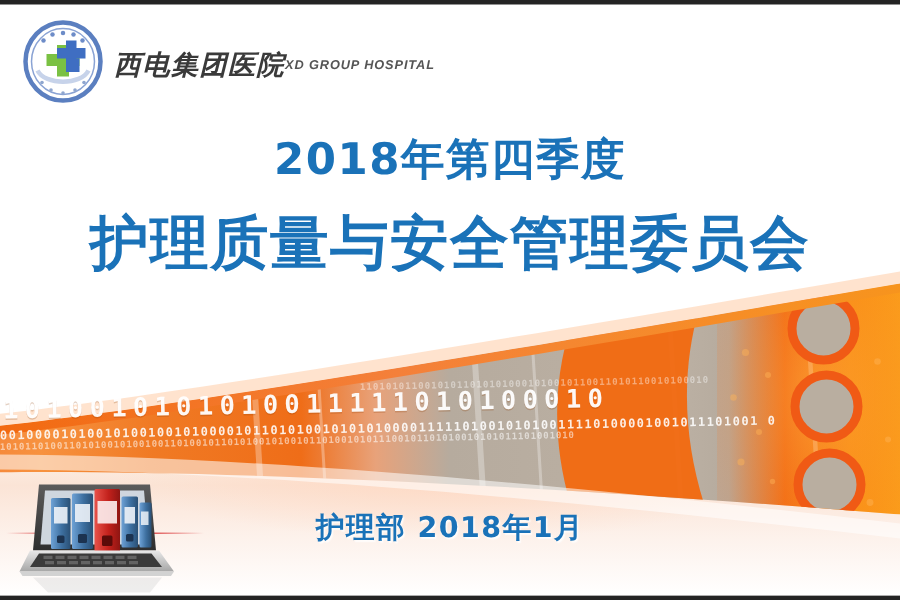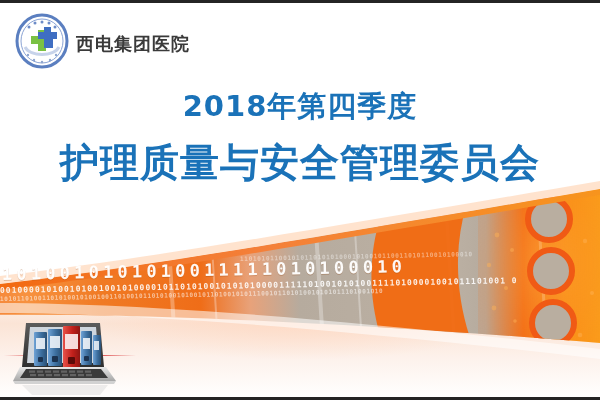--- a/index.html
+++ b/index.html
@@ -79,21 +79,21 @@
     opacity:.42;
     transform:rotate(-1.2deg);transform-origin:0 50%;
   }
 
   
   .logo-block{
     position:absolute;left:14px;top:10px;z-index:20;
     display:flex;align-items:center;gap:6px;
   }
   .logo-mark{width:56px;height:58px;flex:0 0 auto;}
-  .logo-text{display:flex;flex-direction:row;line-height:1;padding-top:3px;}
+  .logo-text{display:flex;flex-direction:row;line-height:1;padding-top:3px;font-style:italic;}
   .logo-cn{
     font-size:18px;font-weight:700;color:#3a3a3a;letter-spacing:1px;
     font-family:"DejaVu Sans","Liberation Sans",sans-serif;
   }
   .logo-en{
     font-size:8.5px;font-weight:700;color:#555;letter-spacing:.6px;
     margin-top:4px;
     font-family:"Liberation Sans",sans-serif;
   }
 
@@ -259,28 +259,30 @@
 
         <path d="M26,17 h6 v-5 h7 v5 h6 v7 h-6 v6 h-7 v-6 h-6 z" fill="#3f6ec2" transform="translate(-2,2)"></path>
 
         <rect x="30" y="26" width="9" height="9" fill="#3f6ec2"></rect>
 
         <path d="M11,34 C 16,44 40,44 45,34" fill="none" stroke="#c7d3ea" stroke-width="3"></path>
       </svg>
     </div>
     <div class="logo-text">
       <div class="logo-cn">西电集团医院</div>
+      <div class="logo-en">XD GROUP HOSPITAL</div>
     </div>
   </div>
 
   <div class="title-stack">
     <div class="title-line1">2018年第四季度</div>
     <div class="title-line2">护理质量与安全管理委员会</div>
   </div>
 
+  <div class="footer-line">护理部   2018年1月</div>
 
   <div class="red-rule"></div>
 
   <div class="laptop-art">
     <svg viewBox="0 0 118 80" xmlns="http://www.w3.org/2000/svg">
       <defs>
         <linearGradient id="lidG" x1="0" y1="0" x2="0" y2="1">
           <stop offset="0%" stop-color="#5c5c5c"></stop>
             <stop offset="100%" stop-color="#2e2e2e"></stop>
         </linearGradient>

